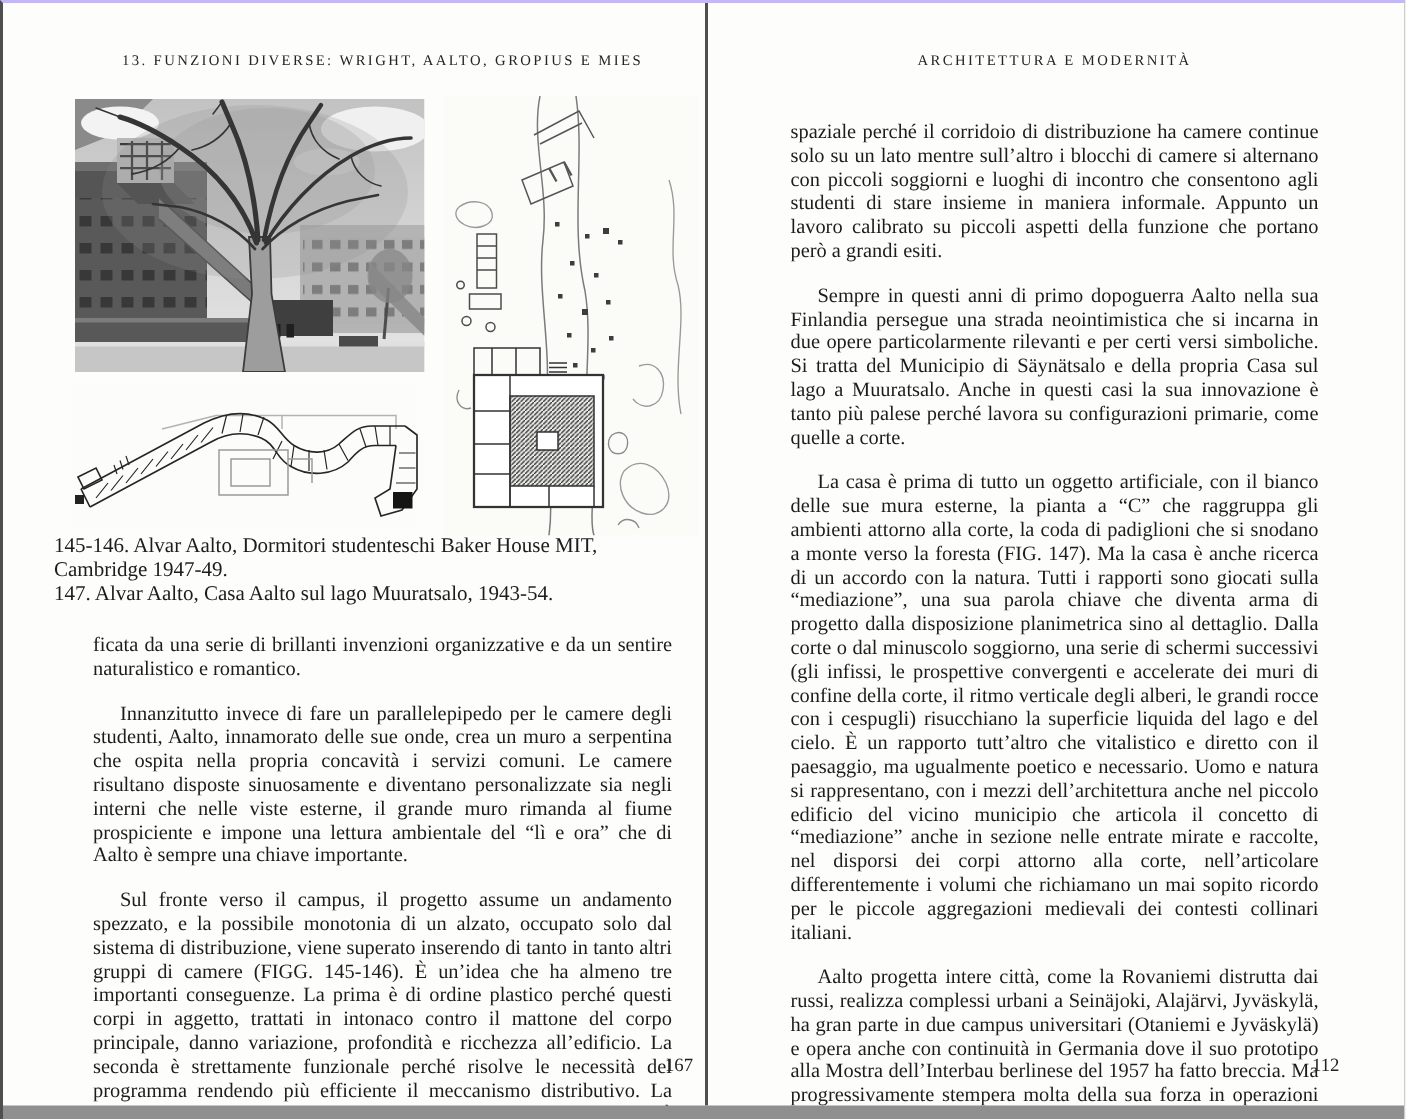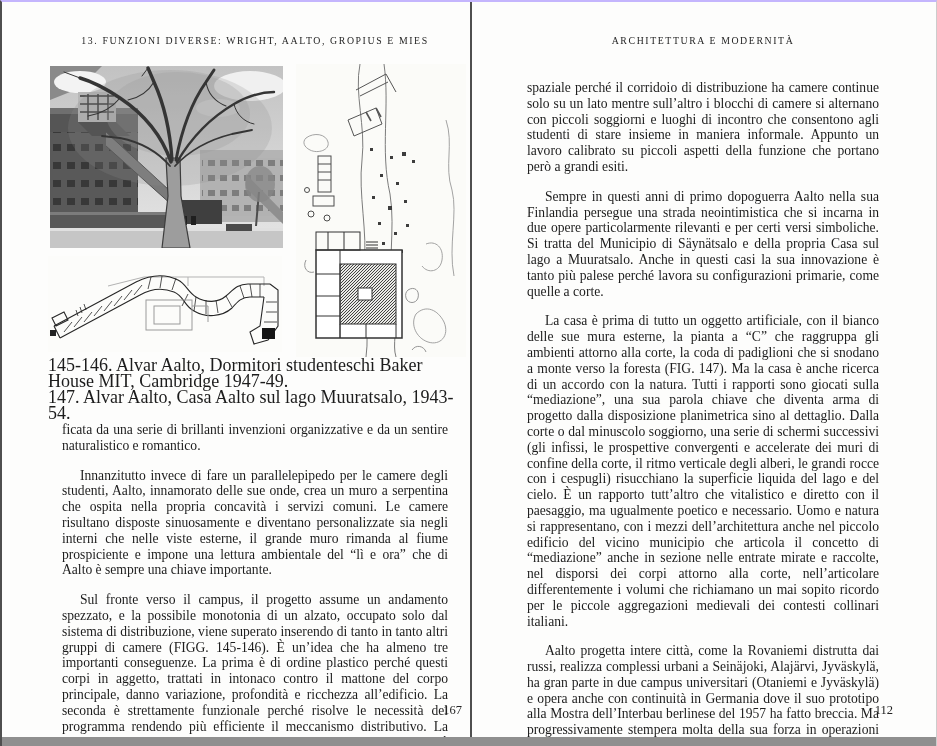--- a/index.html
+++ b/index.html
@@ -25,21 +25,21 @@
     font-size:9.8px;letter-spacing:1.6px;
     color:#242424;text-align:center;white-space:nowrap;
   }
   .running-head.lh{left:46px;width:414px;}
   .running-head.rh{left:41px;width:380px;}
   .figure{position:absolute;}
   .fig-photo{left:48px;top:64px;width:233px;height:182px;}
   .fig-site{left:294px;top:62px;width:170px;height:293px;}
   .fig-plan{left:46px;top:254px;width:234px;height:96px;}
   .figure svg{display:block;width:100%;height:100%;}
-  .captions{position:absolute;left:46px;top:355px;width:416px;font-size:18px;line-height:16px;}
+  .captions{position:absolute;left:34px;top:355px;width:416px;font-size:14px;line-height:16px;}
   .captions p{margin:0;}
   .body-text{position:absolute;font-size:13.6px;line-height:15.8px;text-align:justify;}
   .body-left{left:46px;top:406px;width:414px;}
   .body-right{left:41px;top:64px;width:380px;}
   .body-text p{margin:14px;}
   .body-text p.ind{text-indent:18px;}
   .body-text p.runover{text-align-last:justify;}
   .section-heading{
     text-align:center;text-indent:0;
     font-size:15.5px;margin-top:22px !important;margin-bottom:20px !important;

